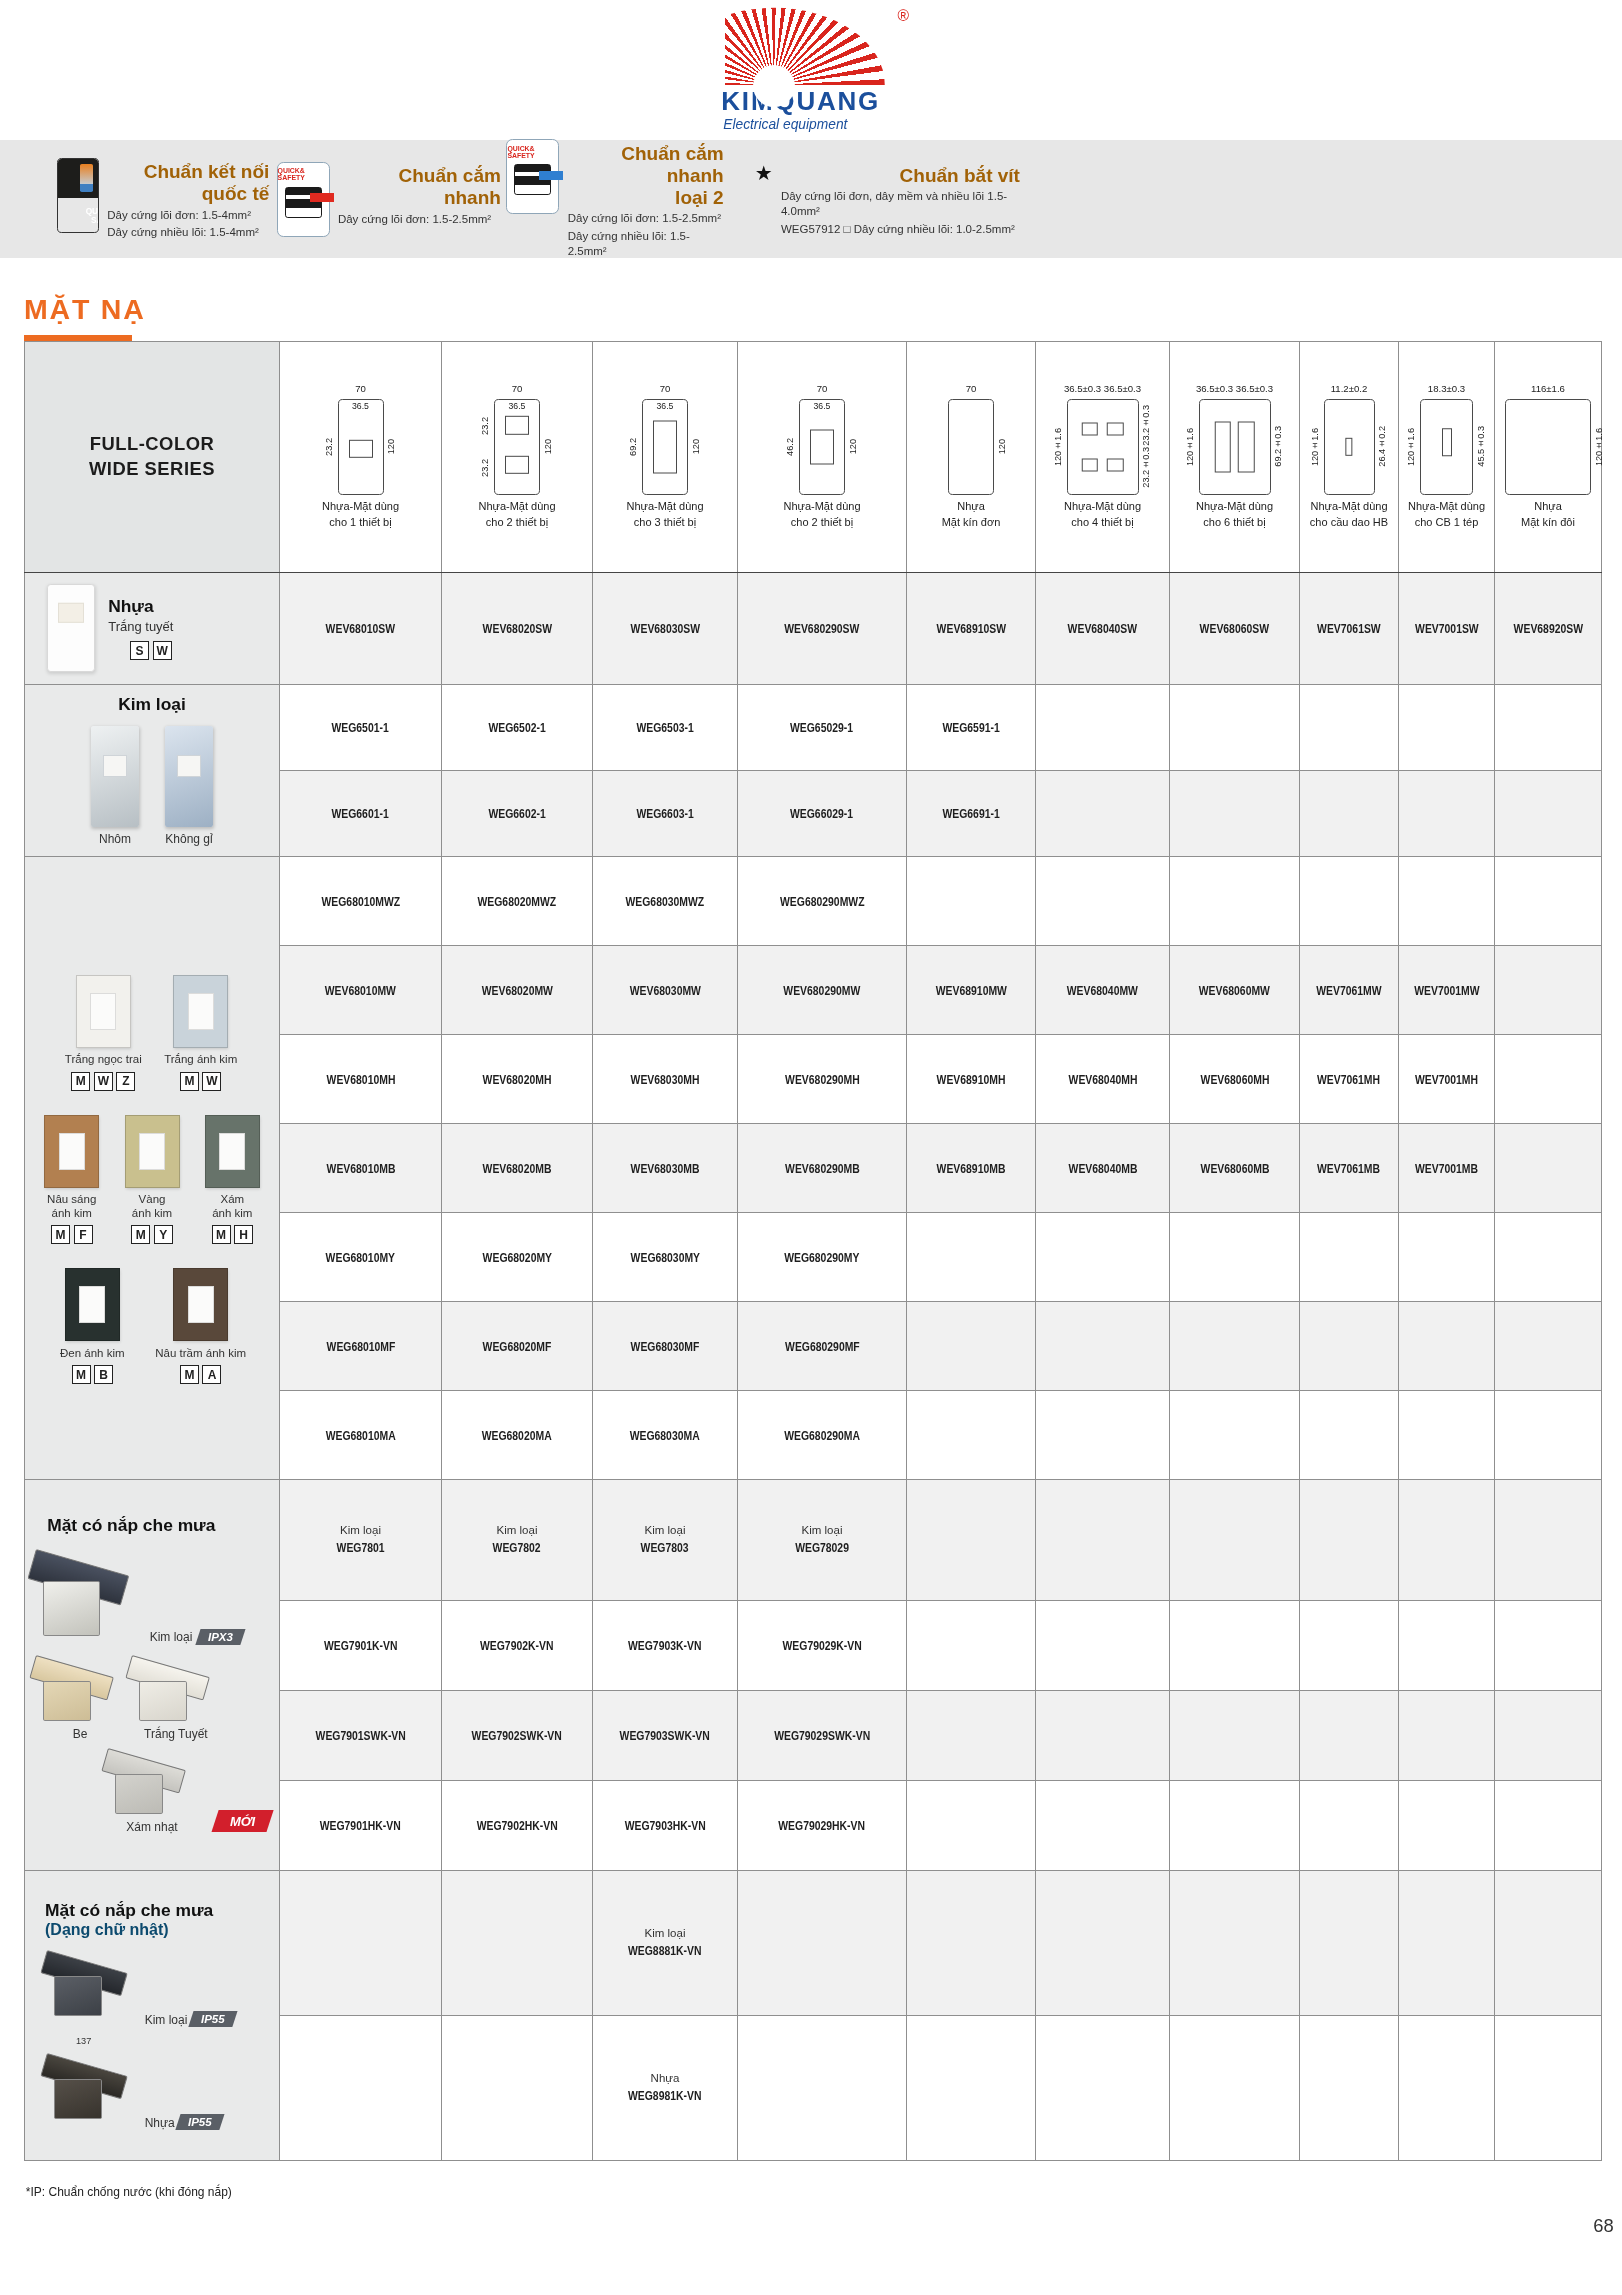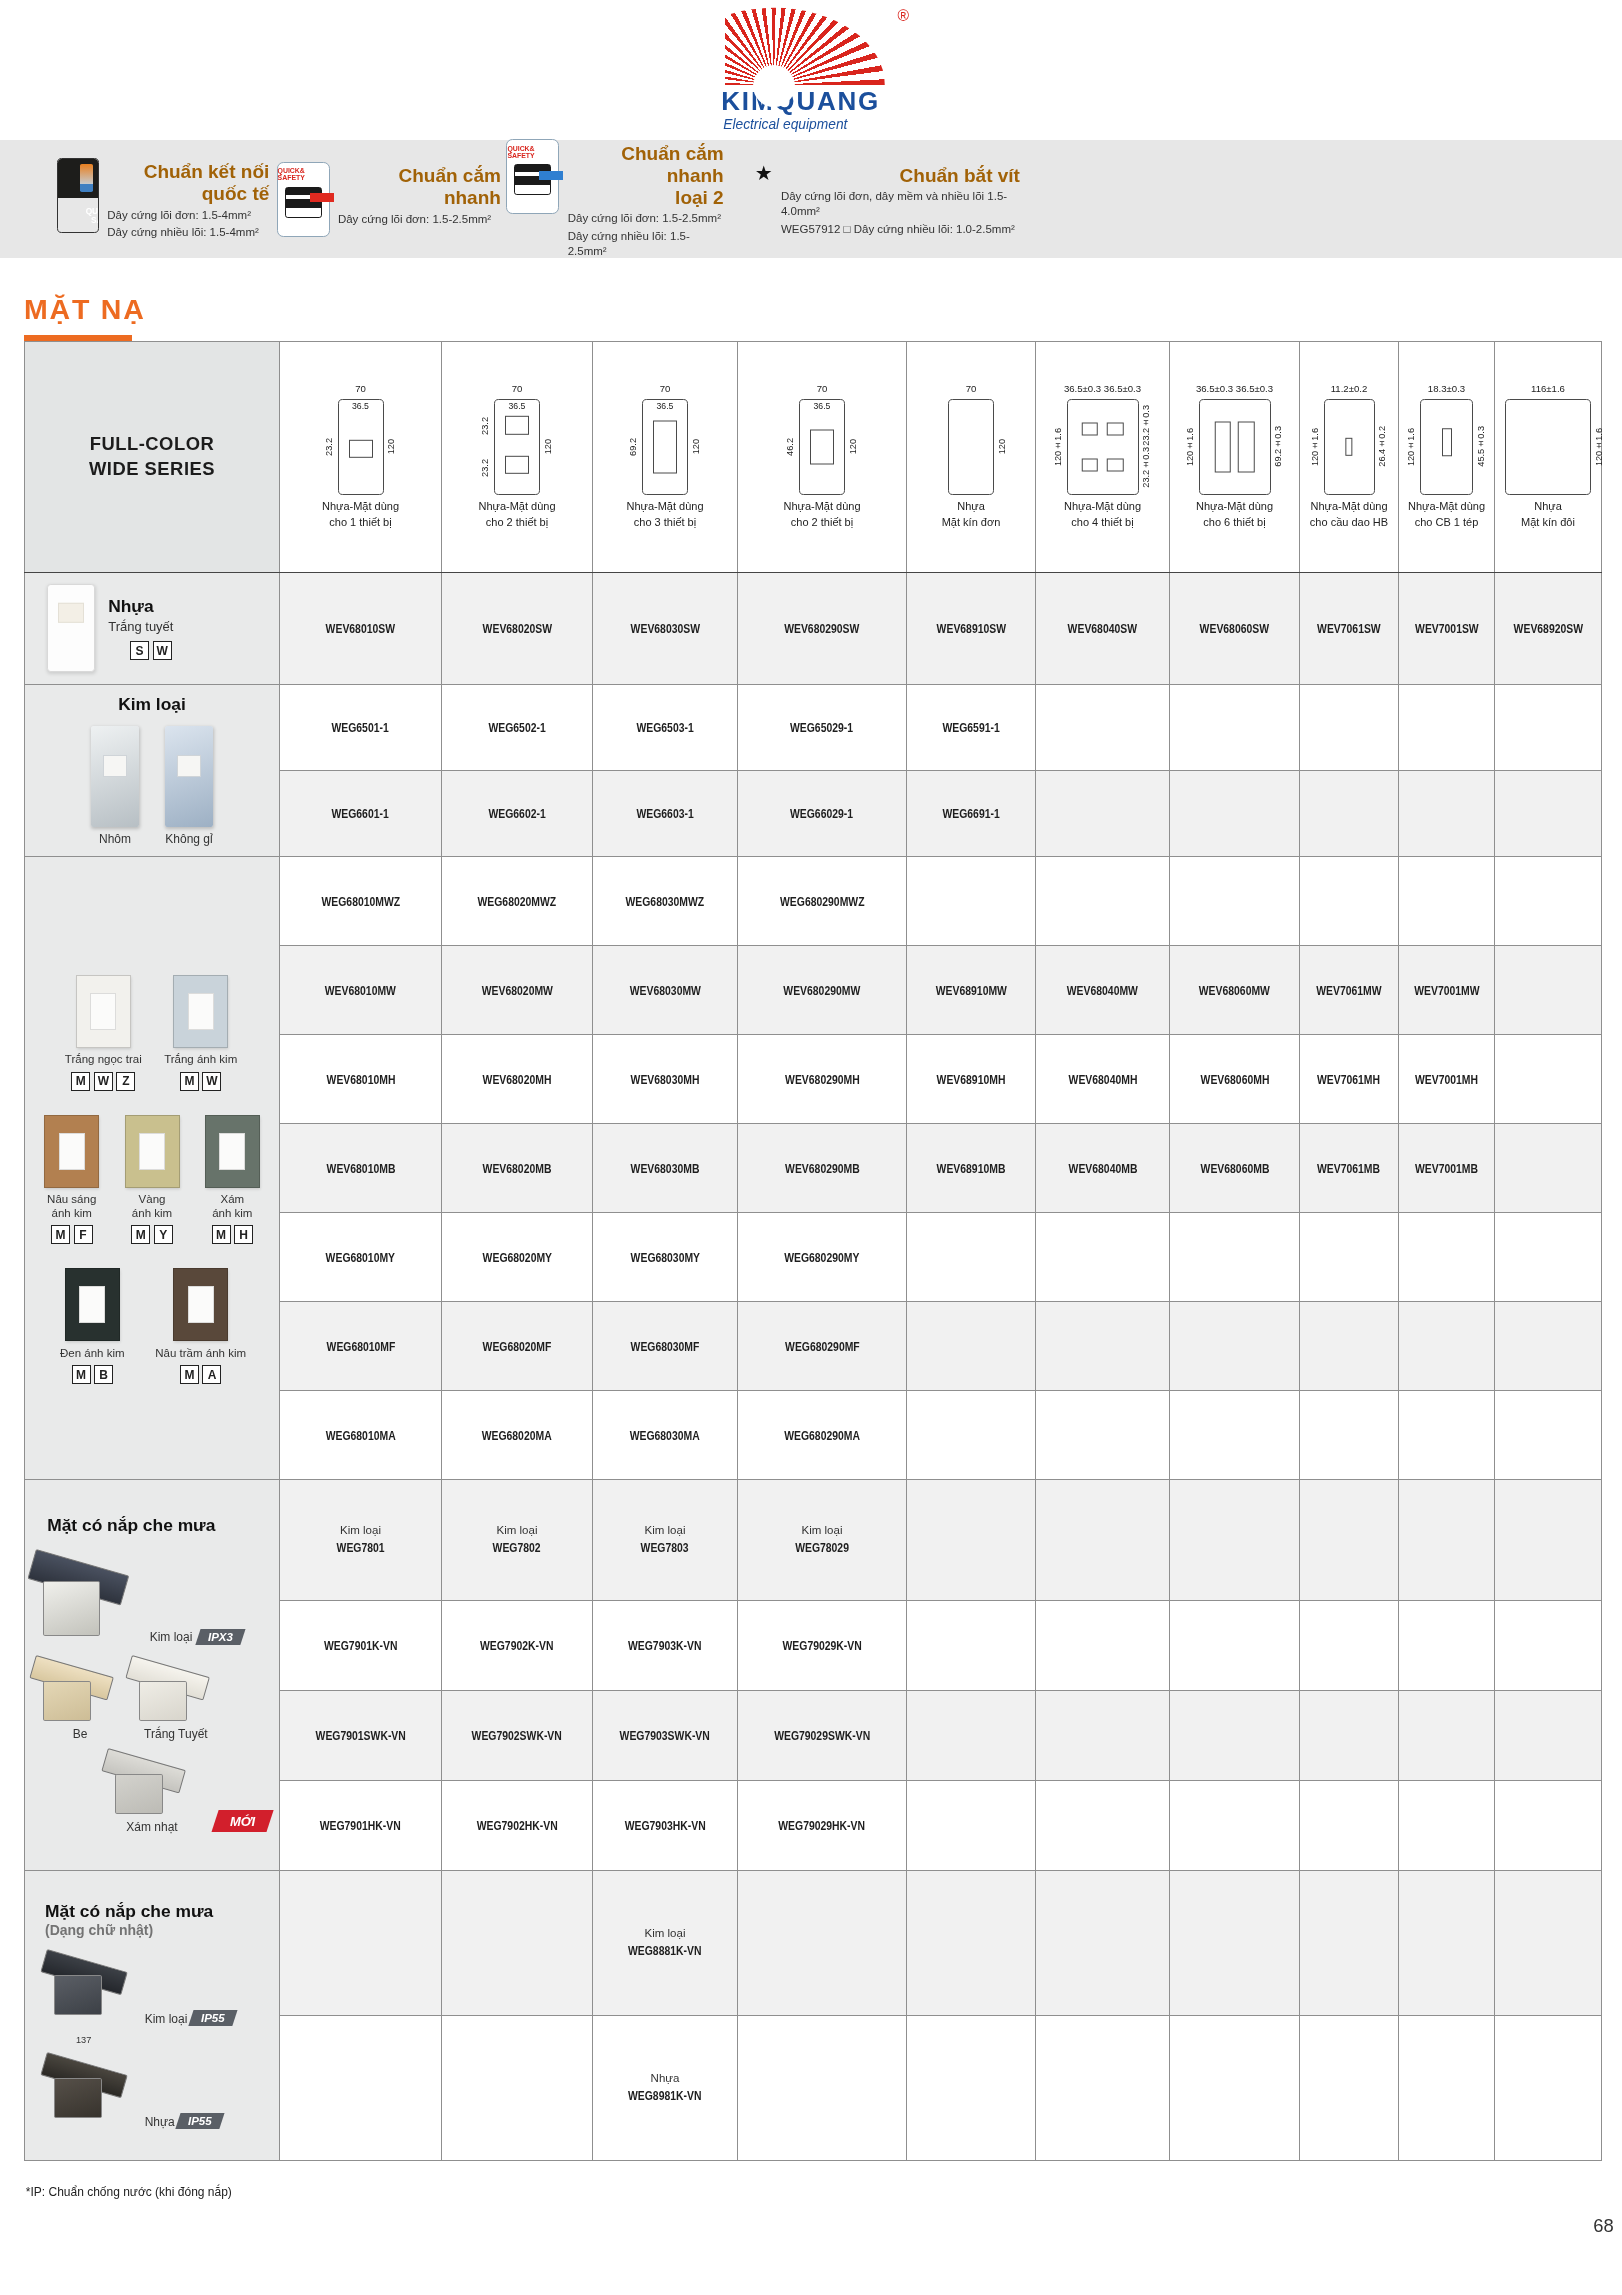--- a/index.html
+++ b/index.html
@@ -75,21 +75,21 @@
   .dg-side { display:flex; flex-direction:column; justify-content:space-around; align-items:center; height:84px; min-width:11px; }
   .vt { writing-mode:vertical-rl; transform:rotate(180deg); font-size:9.2px; color:#222; line-height:1; white-space:nowrap; }
   .pl { position:relative; height:96px; border:1.5px solid #4a4a4a; border-radius:4.6px; background:#fff; }
   .pl i { position:absolute; border:1.1px solid #4a4a4a; background:#fff; transform:translate(-50%,-50%); }
   .in-lab { position:absolute; top:0.9px; left:50%; transform:translateX(-50%); font-size:8.7px; color:#222; }
   .dg-cap { font-size:11px; color:#222; text-align:center; line-height:1.4; }
 
   
   td.lab { padding:9.2px; }
   .lt-title { font-weight:bold; font-size:17.4px; color:#111; }
-  .lt-sub { font-weight:bold; font-size:14px; color:#737373; }
+  .lt-sub { font-weight:bold; font-size:16px; color:#0c4a6e; }
   .lab-nhua { display:flex; align-items:center; gap:13px; padding-left:13px; text-align:left; }
   .thumb-w { width:48px; height:88px; background:#fdfdfd; border:0.9px solid #d9d9d9; border-radius:3.7px;
     box-shadow:0.9px 1.8px 3.7px rgba(0,0,0,.12); position:relative; }
   .thumb-w::after { content:""; position:absolute; left:50%; top:32%; transform:translate(-50%,-50%);
     width:24px; height:18.4px; background:#f3efe6; border:0.9px solid #e4e0d6; }
   .lt-fin { font-size:13px; color:#333; margin-top:1.8px; }
   .lbs { margin-top:7.3px; }
   .lb { display:inline-flex; width:19px; height:19px; border:1.8px solid #222; background:#fff;
     font-weight:bold; font-size:12px; align-items:center; justify-content:center; margin:0 1.8px; }
   .kl-figs { display:flex; justify-content:center; gap:26px; margin-top:11px; }

